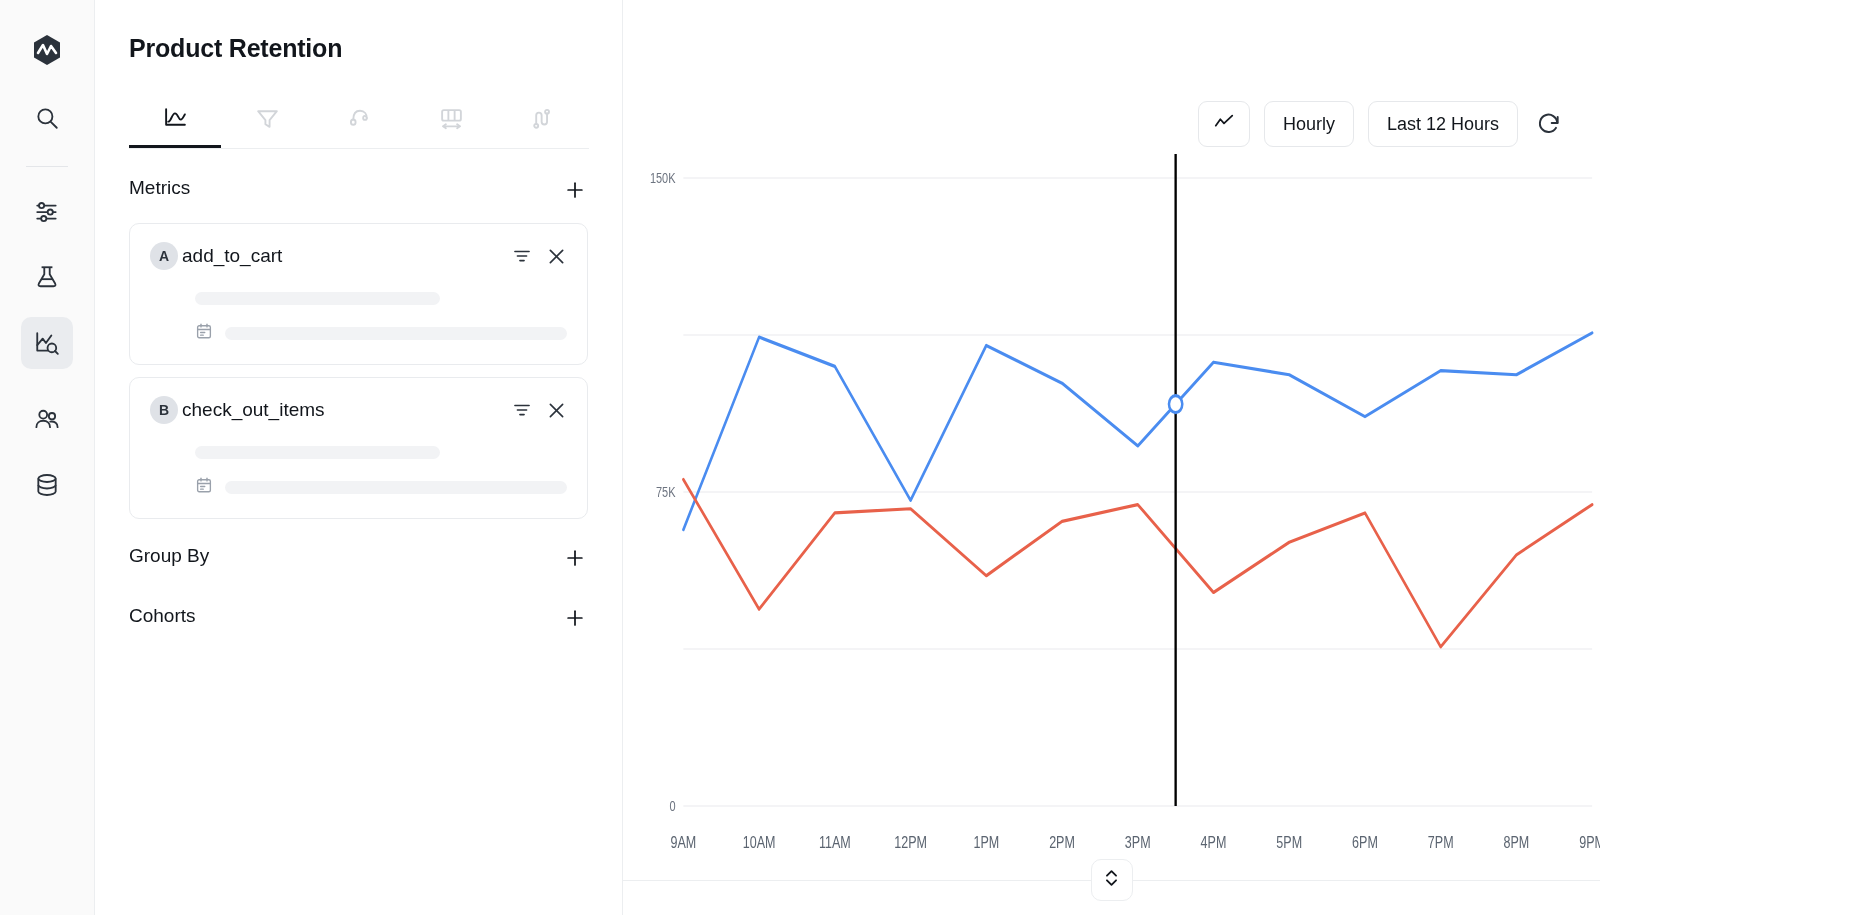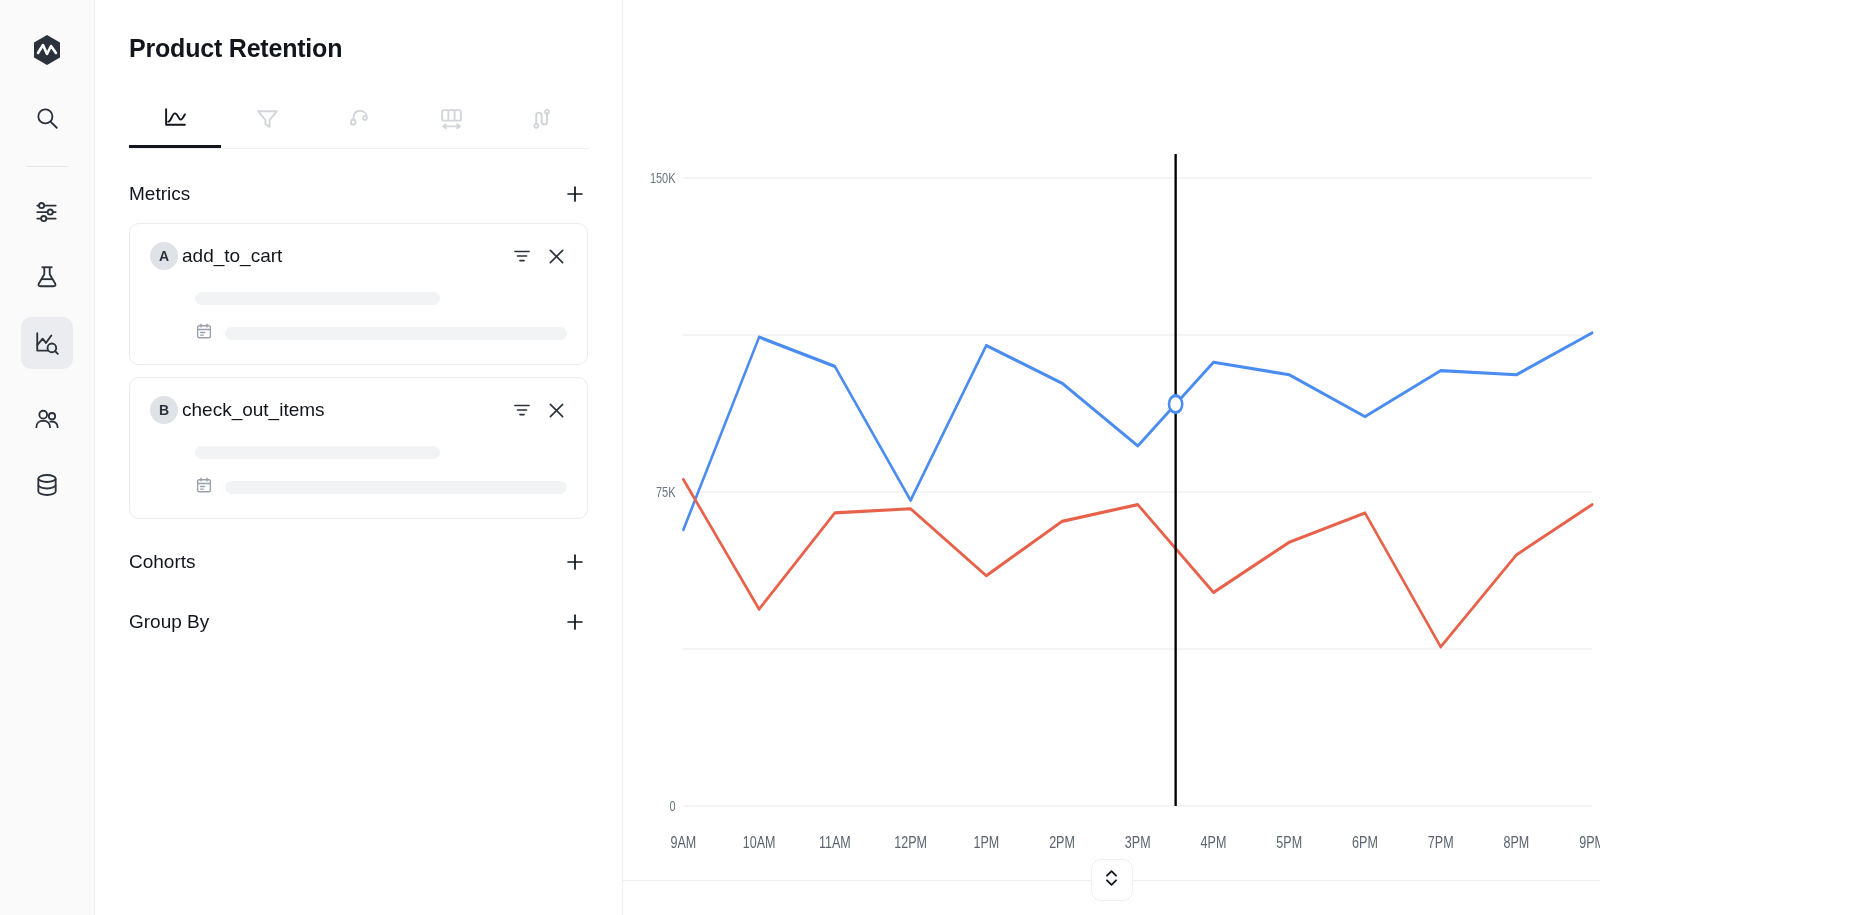--- a/index.html
+++ b/index.html
@@ -44,21 +44,21 @@
     display: flex; margin: 30px 0 0 34px; width: 460px;
     border-bottom: 1px solid #eceef0; position: relative;
   }
   .tab {
     width: 92px; height: 55px; display: flex; align-items: center; justify-content: center;
     cursor: pointer; color: #d2d5d9;
   }
   .tab.active { color: #12161c; border-bottom: 3px solid #12161c; }
 
   .section-head {
-    display: flex; align-items: center; justify-content: space-between;
+    display: flex; justify-content: space-between;
     padding: 0 34px; margin-top: 28px; height: 34px;
   }
   .section-title { font-size: 19px; color: #12161c; font-weight: normal; }
   .plus-btn {
     width: 26px; height: 26px; cursor: pointer; color: #12161c;
     display: flex; align-items: center; justify-content: center;
   }
 
   .metric-card {
     margin: 12px 34px 0 34px;
@@ -302,42 +302,59 @@
             <line x1="7.5" y1="14" x2="13" y2="14"></line>
               <line x1="7.5" y1="17.5" x2="11" y2="17.5"></line>
           </svg>
         </span>
         <span class="skel-2"></span>
       </div>
     </div>
 
 
     <div class="section-head" style="margin-top:26px">
+      <span class="section-title">Group By</span>
+      <span class="plus-btn">
+        <svg width="22" height="22" viewBox="0 0 24 24" fill="none" stroke="currentColor" stroke-width="1.9" stroke-linecap="round">
+          <line x1="12" y1="4.5" x2="12" y2="19.5"></line>
+            <line x1="4.5" y1="12" x2="19.5" y2="12"></line>
+        </svg>
+      </span>
+    </div>
+
+    <div class="section-head" style="margin-top:26px">
       <span class="section-title">Cohorts</span>
       <span class="plus-btn">
         <svg width="22" height="22" viewBox="0 0 24 24" fill="none" stroke="currentColor" stroke-width="1.9" stroke-linecap="round">
           <line x1="12" y1="4.5" x2="12" y2="19.5"></line>
             <line x1="4.5" y1="12" x2="19.5" y2="12"></line>
         </svg>
       </span>
     </div>
-
-    <div class="section-head" style="margin-top:26px">
-      <span class="section-title">Group By</span>
-      <span class="plus-btn">
-        <svg width="22" height="22" viewBox="0 0 24 24" fill="none" stroke="currentColor" stroke-width="1.9" stroke-linecap="round">
-          <line x1="12" y1="4.5" x2="12" y2="19.5"></line>
-            <line x1="4.5" y1="12" x2="19.5" y2="12"></line>
-        </svg>
-      </span>
-    </div>
   </div>
 
   <div class="chart-wrap">
 
+    <div class="chart-toolbar">
+      <div class="tb-btn tb-icon-btn">
+        <span>
+          <svg width="22" height="22" viewBox="0 0 24 24" fill="none" stroke="#12161c" stroke-width="1.9" stroke-linecap="round" stroke-linejoin="round">
+            <polyline points="3,16 8,9 12,13.5 21,5"></polyline>
+          </svg>
+        </span>
+      </div>
+      <div class="tb-btn">Hourly</div>
+      <div class="tb-btn">Last 12 Hours</div>
+      <div class="tb-refresh">
+        <svg width="26" height="26" viewBox="0 0 24 24" fill="none" stroke="currentColor" stroke-width="1.8" stroke-linecap="round" stroke-linejoin="round">
+          <path d="M20 5.5 L20 11 L14.5 11"></path>
+          <path d="M19.6 11 A8 8 0 1 0 18.4 15.6"></path>
+        </svg>
+      </div>
+    </div>
 
     <svg class="plot" id="plot-svg" viewBox="0 0 1246 915" preserveAspectRatio="none">
         <line x1="77" x2="1236" y1="178" y2="178" stroke="#f0f1f3" stroke-width="1.5"></line>
         <line x1="77" x2="1236" y1="335" y2="335" stroke="#f0f1f3" stroke-width="1.5"></line>
         <line x1="77" x2="1236" y1="492" y2="492" stroke="#f0f1f3" stroke-width="1.5"></line>
         <line x1="77" x2="1236" y1="649" y2="649" stroke="#f0f1f3" stroke-width="1.5"></line>
         <line x1="77" x2="1236" y1="806" y2="806" stroke="#f0f1f3" stroke-width="1.5"></line>
         <text x="67" y="183" class="yLbl" text-anchor="end">150K</text>
         <text x="67" y="497" class="yLbl" text-anchor="end">75K</text>
         <text x="67" y="811" class="yLbl" text-anchor="end">0</text>

